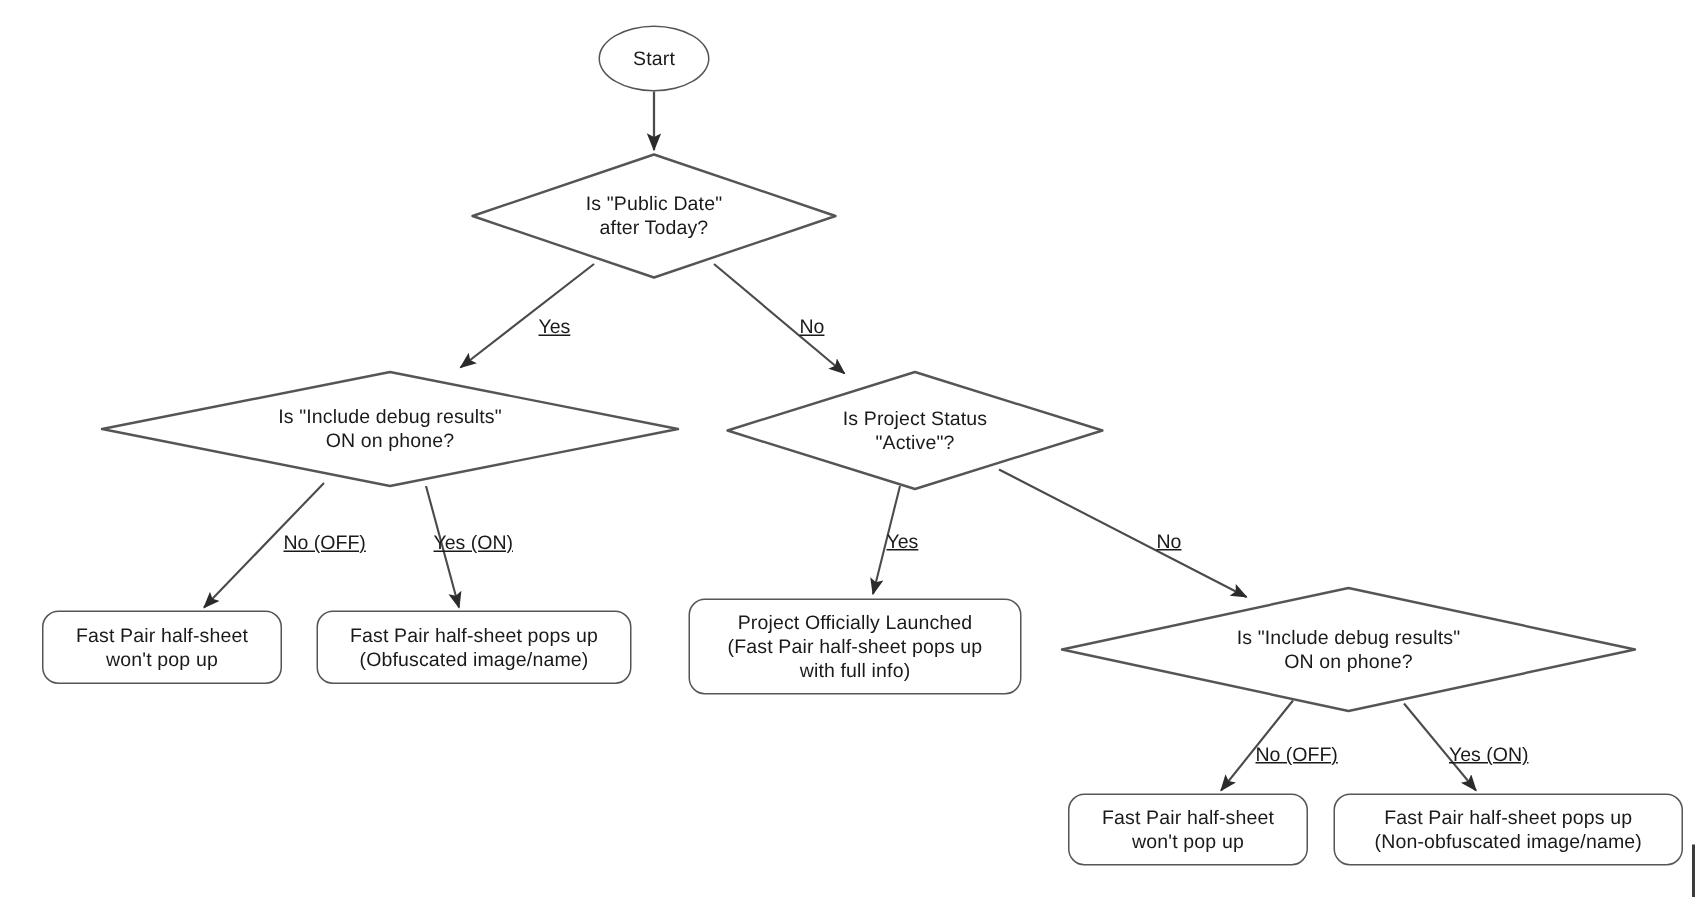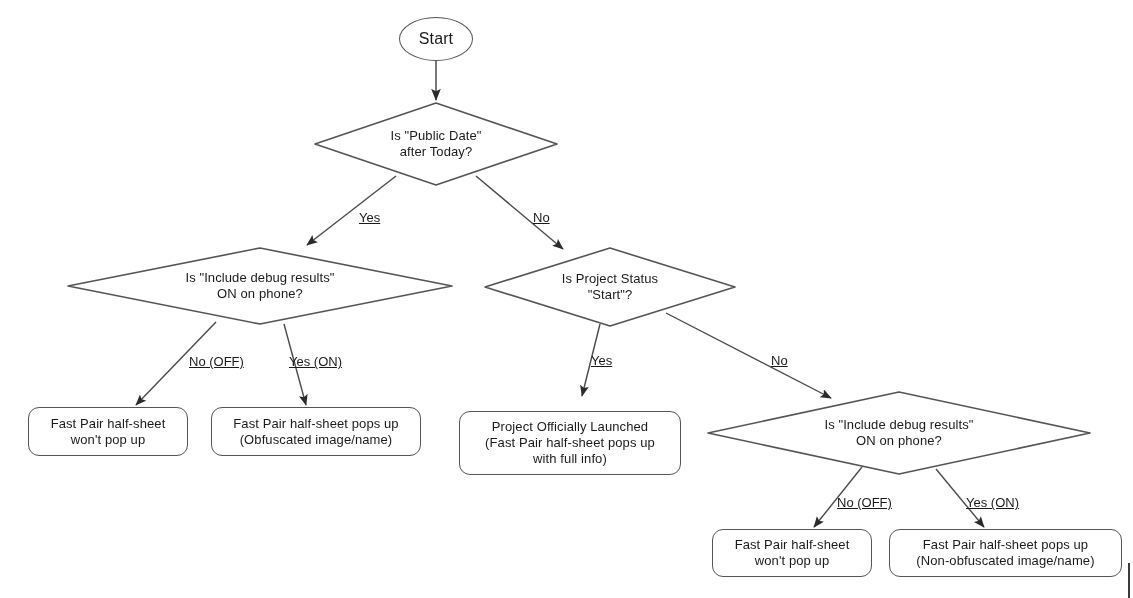--- a/index.html
+++ b/index.html
@@ -44,21 +44,21 @@
   }
   .node-terminator {
     border: 1.4px solid #555555;
     border-radius: 11px;
     background: #ffffff;
   }
   .node-start {
     border: 1.4px solid #555555;
     border-radius: 50%;
     background: #ffffff;
-    font-size: 16px;
+    font-size: 13px;
   }
   .node-decision {
     background: transparent;
     border: none;
   }
   .node-decision .diamond-svg {
     position: absolute;
     left: 0;
     top: 0;
     width: 100%;
@@ -150,34 +150,34 @@
     </svg>
     <span class="decision-text">Is "Include debug results"
 ON on phone?</span>
   </div>
 
   <div class="node node-decision" style="left:483px; top:246px; width:254px; height:82px;">
     <svg class="diamond-svg" viewBox="0 0 254 82" preserveAspectRatio="none" xmlns="http://www.w3.org/2000/svg">
       <path d="M127,2 L252,41 L127,80 L2,41 Z" fill="#ffffff" stroke="#555555" stroke-width="1.6" stroke-linejoin="round" vector-effect="non-scaling-stroke"></path>
     </svg>
     <span class="decision-text">Is Project Status
-"Start"?</span>
+"Active"?</span>
   </div>
 
   <div class="node node-terminator" style="left:28px; top:407px; width:160px; height:49px;">
     <span>Fast Pair half-sheet
 won't pop up</span>
   </div>
 
   <div class="node node-terminator" style="left:211px; top:407px; width:210px; height:49px;">
     <span>Fast Pair half-sheet pops up
 (Obfuscated image/name)</span>
   </div>
 
-  <div class="node node-terminator" style="left:459px; top:411px; width:222px; height:64px;">
+  <div class="node node-terminator" style="left:459px; top:399px; width:222px; height:64px;">
     <span>Project Officially Launched
 (Fast Pair half-sheet pops up
 with full info)</span>
   </div>
 
   <div class="node node-decision" style="left:706px; top:390px; width:386px; height:86px;">
     <svg class="diamond-svg" viewBox="0 0 386 86" preserveAspectRatio="none" xmlns="http://www.w3.org/2000/svg">
       <path d="M193,2 L384,43 L193,84 L2,43 Z" fill="#ffffff" stroke="#555555" stroke-width="1.6" stroke-linejoin="round" vector-effect="non-scaling-stroke"></path>
     </svg>
     <span class="decision-text">Is "Include debug results"

